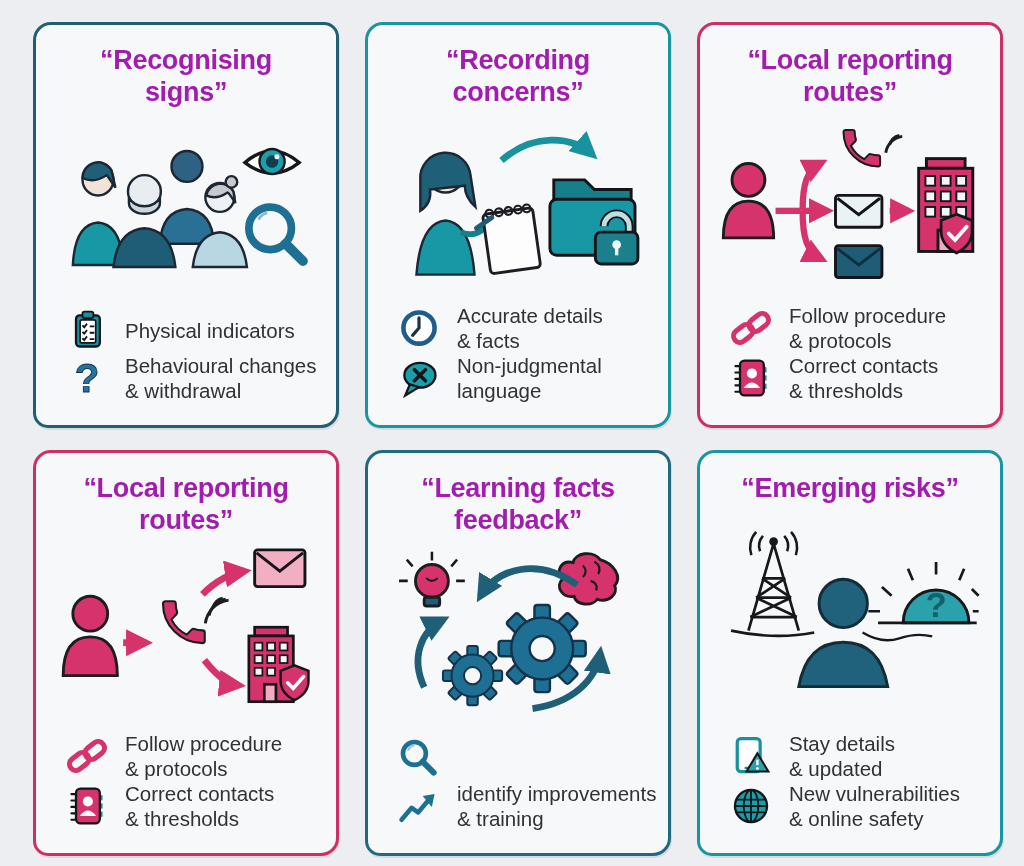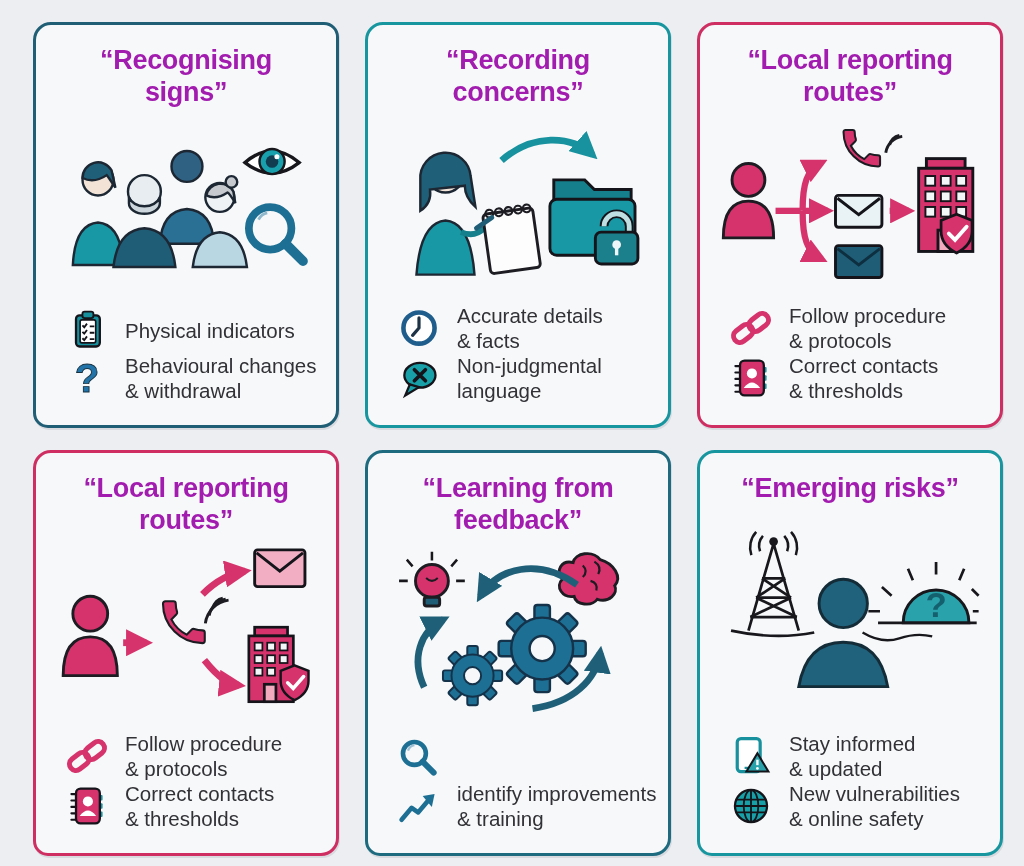--- a/index.html
+++ b/index.html
@@ -384,21 +384,21 @@
         <span class="btext">
           <span>Correct contacts</span>
           <span>&amp; thresholds</span>
         </span>
       </div>
     </div>
   </section>
 
   <section class="card" style="--ac: #1e6b80;">
     <h2 class="title">
-      <span>“Learning from</span>
+      <span>“Learning facts</span>
       <span>feedback”</span>
     </h2>
     <div class="illus">
       <svg width="262" height="176" viewBox="0 0 270 182">
         <g stroke="#17171c" stroke-width="2.6" fill="none">
           <path d="M46,4 v9 M20,12 l6,7 M72,12 l-6,7 M12,34 h9 M80,34 h-9"></path>
         </g>
         <g stroke="#1c1c22" stroke-width="3">
           <circle cx="46" cy="34" r="17" fill="#d6336c"></circle>
           <path d="M40,31 q6,6 12,0" fill="none" stroke-width="2"></path>
@@ -503,21 +503,21 @@
         <span class="bicon">
           <svg width="44" height="44" viewBox="0 0 48 48">
             <rect x="9" y="5" width="25" height="36" rx="4" fill="#ffffff" stroke="#18919e" stroke-width="3.5"></rect>
             <path d="M17,37 h9" stroke="#18919e" stroke-width="2.5"></path>
             <path d="M31,21 L43,41 H19 Z" fill="#2aa2ab" stroke="#14141a" stroke-width="2.2"></path>
             <path d="M31,28 v6" stroke="#ffffff" stroke-width="2.6"></path>
             <circle cx="31" cy="37.5" r="1.5" fill="#ffffff"></circle>
           </svg>
         </span>
         <span class="btext">
-          <span>Stay informed</span>
+          <span>Stay details</span>
           <span>&amp; updated</span>
         </span>
       </div>
       <div class="bullet">
         <span class="bicon">
           <svg width="44" height="44" viewBox="0 0 48 48">
             <circle cx="24" cy="24" r="17.5" fill="#18a0a8" stroke="#14141a" stroke-width="2.5"></circle>
             <ellipse cx="24" cy="24" rx="8" ry="17.5" fill="none" stroke="#14141a" stroke-width="2"></ellipse>
             <path d="M8,17 h32 M6.5,24 h35 M8,31 h32 M24,6.5 v35" stroke="#14141a" stroke-width="2" fill="none"></path>
           </svg>

